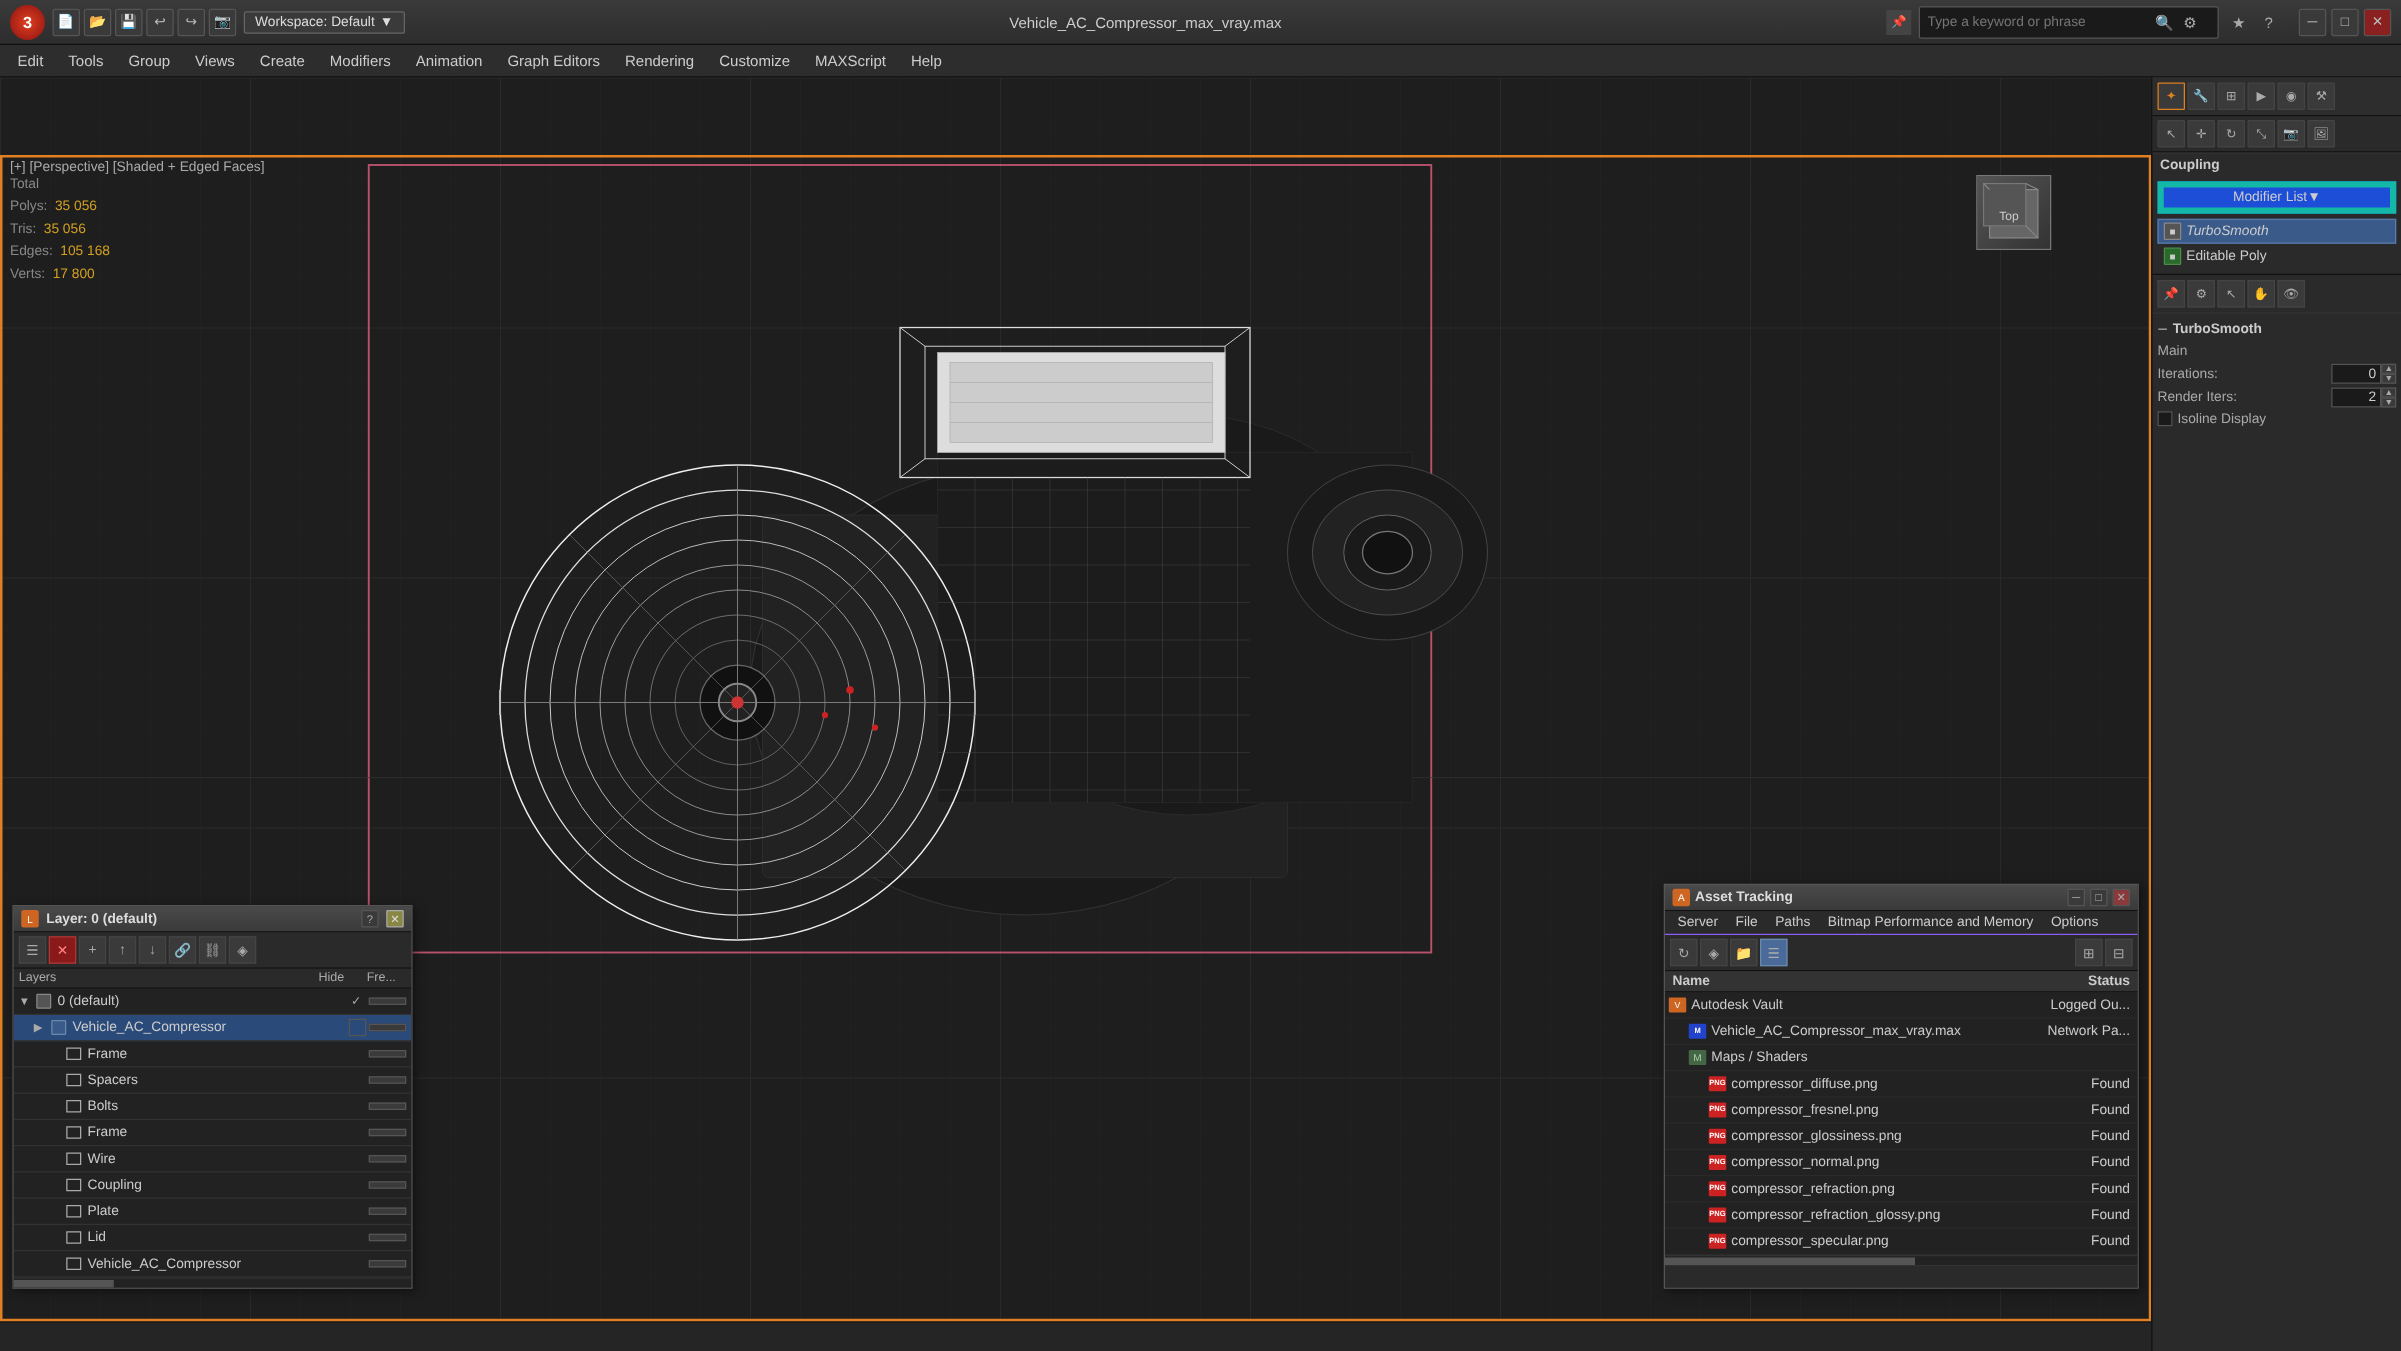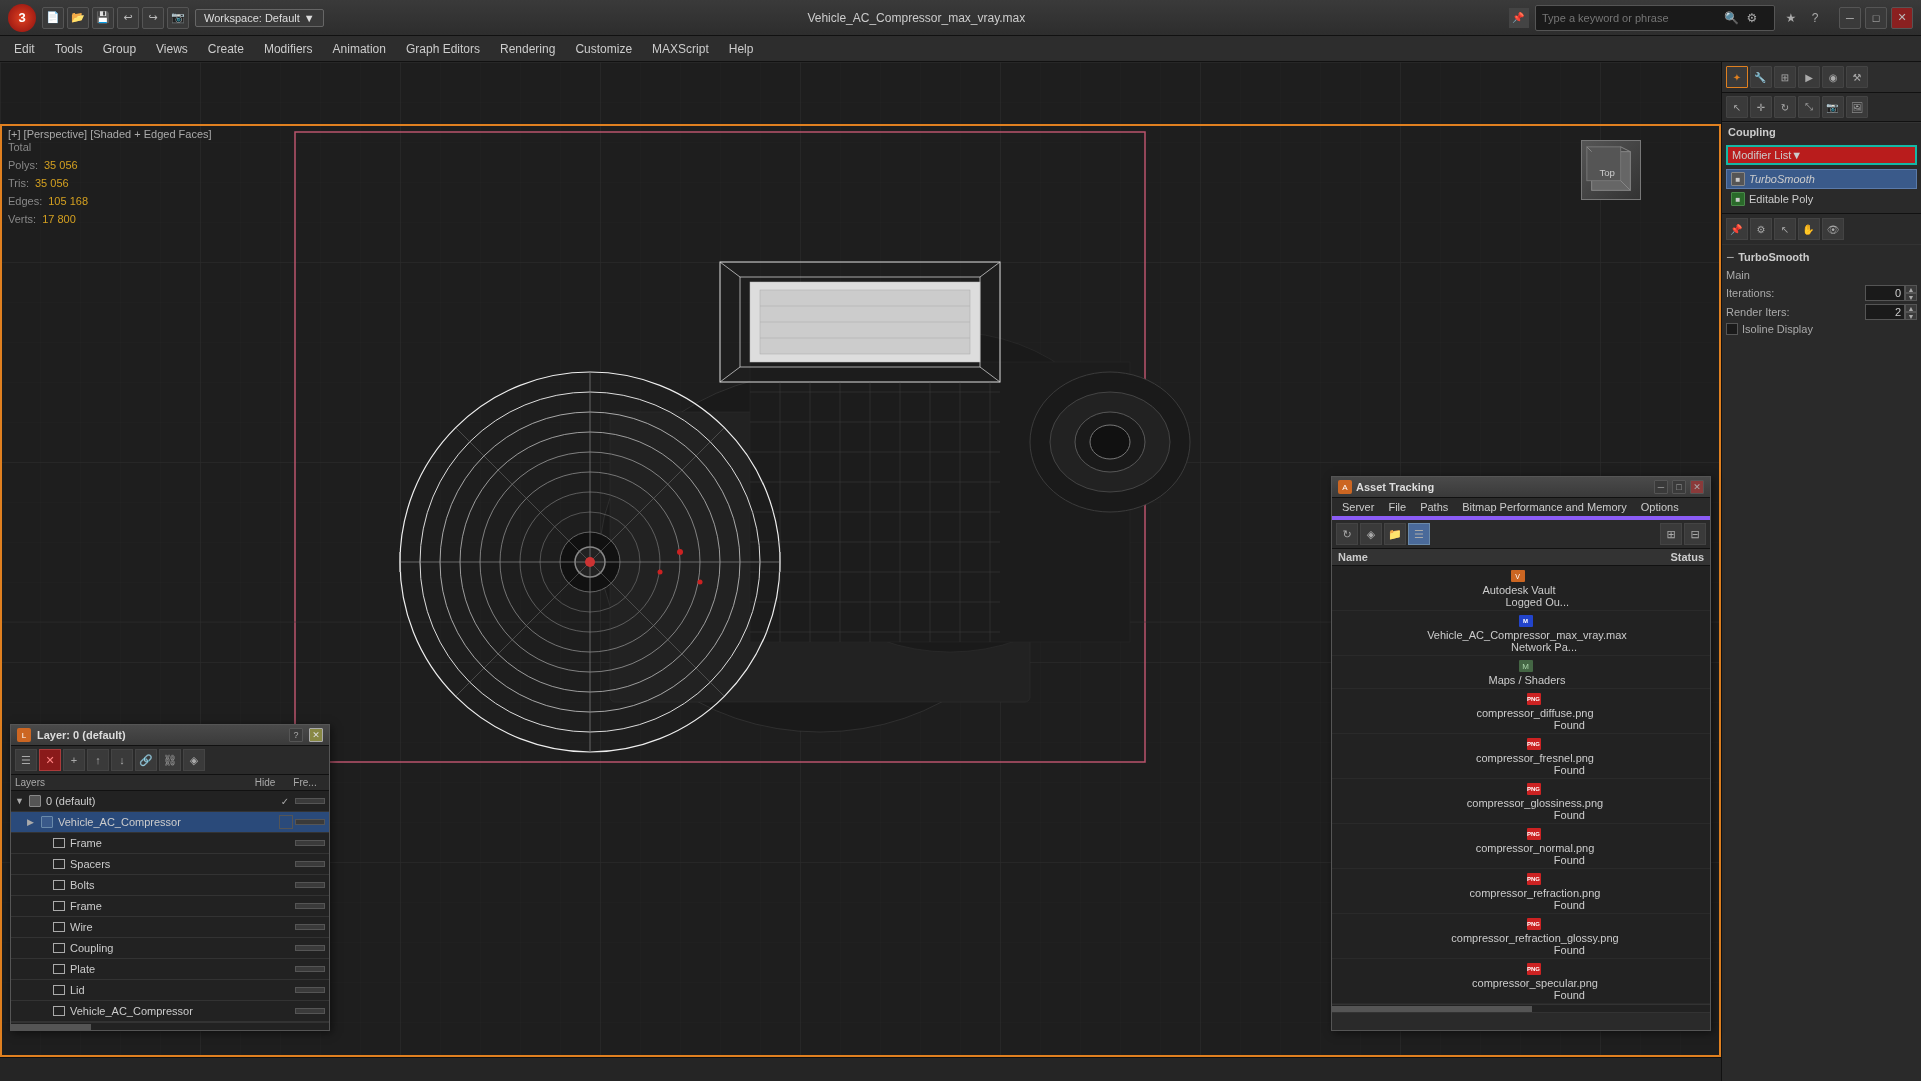--- a/index.html
+++ b/index.html
@@ -38,21 +38,21 @@
     
     #navcube { position: absolute; top: 68px; right: 270px; width: 80px; height: 80px; z-index: 20; }
     .cube-box { width: 60px; height: 60px; background: linear-gradient(135deg, #555 0%, #333 100%); border: 1px solid #777; position: relative; margin: 10px auto; display: flex; justify-content: center; color: #aaa; font-size: 10px; }
 
     
     #rightpanel { position: absolute; top: 62px; right: 0; width: 200px; bottom: 0; background: #2a2a2a; border-left: 1px solid #111; z-index: 15; display: flex; flex-direction: column; }
     #rightpanel .panel-icons-top { display: flex; gap: 2px; padding: 4px; background: #2d2d2d; border-bottom: 1px solid #111; flex-wrap: wrap; }
     #rightpanel .panel-icon { width: 22px; height: 22px; background: #3a3a3a; border: 1px solid #444; display: flex; align-items: center; justify-content: center; color: #aaa; font-size: 10px; cursor: pointer; border-radius: 1px; }
     #rightpanel .panel-icon.active { border-color: #e08020; color: #e08020; }
     .modifier-section { padding: 4px; }
-    .modifier-dropdown { background: #b91c1c; border: 2px solid #14b8a6; color: #ccc; font-size: 11px; padding: 2px 4px; width: 100%; display: flex; align-items: center; justify-content: flex-start; cursor: pointer; margin-bottom: 4px; }
+    .modifier-dropdown { background: #1d4ed8; border: 5px solid #14b8a6; color: #ccc; font-size: 11px; padding: 2px 4px; width: 100%; display: flex; align-items: center; justify-content: center; cursor: pointer; margin-bottom: 4px; }
     .modifier-item { display: flex; align-items: center; gap: 4px; padding: 2px 4px; font-size: 11px; cursor: pointer; border: 1px solid transparent; }
     .modifier-item.active { background: #3a5a8a; border-color: #5a7aaa; }
     .modifier-item .mod-icon { width: 14px; height: 14px; background: #555; border: 1px solid #888; border-radius: 1px; display: flex; align-items: center; justify-content: center; font-size: 8px; color: #ccc; flex-shrink: 0; }
     .modifier-item .mod-icon.green { background: #2a6a2a; border-color: #4a8a4a; }
     .mod-tools { display: flex; gap: 2px; padding: 4px; border-top: 1px solid #111; }
     .mod-tool { width: 22px; height: 22px; background: #3a3a3a; border: 1px solid #444; display: flex; align-items: center; justify-content: center; color: #aaa; font-size: 10px; cursor: pointer; }
     .turbosmooth-section { padding: 4px; border-top: 1px solid #333; }
     .ts-header { display: flex; align-items: center; gap: 4px; margin-bottom: 4px; }
     .ts-minus { color: #aaa; cursor: pointer; font-size: 14px; }
     .ts-title { color: #ccc; font-size: 11px; font-weight: bold; }
@@ -87,30 +87,30 @@
     #layerpanel .layer-drag { width: 30px; background: #3a3a3a; height: 6px; border: 1px solid #555; flex-shrink: 0; margin-left: 2px; }
     #layerpanel .scrollbar-h { height: 8px; background: #222; border-top: 1px solid #333; }
     #layerpanel .scrollbar-thumb { width: 80px; height: 6px; background: #555; margin: 1px 0; }
 
     
     #assetpanel { position: absolute; bottom: 50px; right: 210px; width: 380px; background: #2d2d2d; border: 1px solid #555; z-index: 30; box-shadow: 2px 2px 8px rgba(0,0,0,0.5); }
     #assetpanel .panel-titlebar { display: flex; align-items: center; background: linear-gradient(to bottom, #4a4a4a, #3a3a3a); padding: 3px 6px; border-bottom: 1px solid #111; gap: 4px; }
     #assetpanel .ptitle { flex: 1; color: #ddd; font-size: 11px; font-weight: bold; }
     #assetpanel .win-btn { width: 14px; height: 14px; background: #3a3a3a; border: 1px solid #555; border-radius: 1px; display: flex; align-items: center; justify-content: center; font-size: 9px; cursor: pointer; color: #aaa; }
     #assetpanel .win-btn.close { background: #8a3a3a; }
-    #assetpanel .asset-menubar { display: flex; gap: 2px; padding: 2px 4px; background: #2a2a2a; border-bottom: 4px solid #8b5cf6; }
+    #assetpanel .asset-menubar { display: flex; gap: 2px; padding: 2px 4px; background: #2a2a2a; border-bottom: 1px solid #8b5cf6; }
     #assetpanel .asset-menu { color: #ccc; font-size: 11px; padding: 1px 6px; cursor: pointer; }
     #assetpanel .asset-toolbar { display: flex; gap: 2px; padding: 3px 4px; background: #2a2a2a; border-bottom: 1px solid #111; }
     #assetpanel .at-icon { width: 22px; height: 22px; background: #3a3a3a; border: 1px solid #444; display: flex; align-items: center; justify-content: center; color: #aaa; font-size: 11px; cursor: pointer; }
     #assetpanel .at-icon.active { background: #4a6a9a; border-color: #6a8aaa; }
     #assetpanel .asset-headers { display: flex; padding: 2px 6px; background: #333; border-bottom: 1px solid #111; align-items: flex-end; }
     #assetpanel .ah-name { flex: 1; color: #ccc; font-size: 11px; font-weight: bold; }
     #assetpanel .ah-status { width: 100px; color: #ccc; font-size: 11px; font-weight: bold; text-align: right; }
     #assetpanel .asset-list { background: #222; }
-    #assetpanel .asset-row { display: flex; align-items: center; padding: 2px 6px; border-bottom: 1px solid #2a2a2a; cursor: pointer; min-height: 20px; flex-direction: column; }
+    #assetpanel .asset-row { display: flex; align-items: center; padding: 2px 6px; border-bottom: 1px solid #2a2a2a; cursor: pointer; min-height: 20px; }
     #assetpanel .asset-row.parent { padding-left: 2px; }
     #assetpanel .asset-row.child { padding-left: 18px; }
     #assetpanel .asset-row.grandchild { padding-left: 34px; }
     #assetpanel .asset-icon { width: 16px; height: 16px; flex-shrink: 0; display: flex; align-items: center; justify-content: center; margin-right: 3px; }
     #assetpanel .asset-name { flex: 1; font-size: 11px; color: #ccc; }
     #assetpanel .asset-status { width: 100px; font-size: 11px; color: #ccc; text-align: right; }
     #assetpanel .asset-scrollbar { height: 8px; background: #222; border-top: 1px solid #333; }
     #assetpanel .asset-sb-thumb { width: 200px; height: 6px; background: #555; margin: 1px 0; }
     #assetpanel .asset-bottom { height: 18px; background: #2a2a2a; border-top: 1px solid #333; }
 

